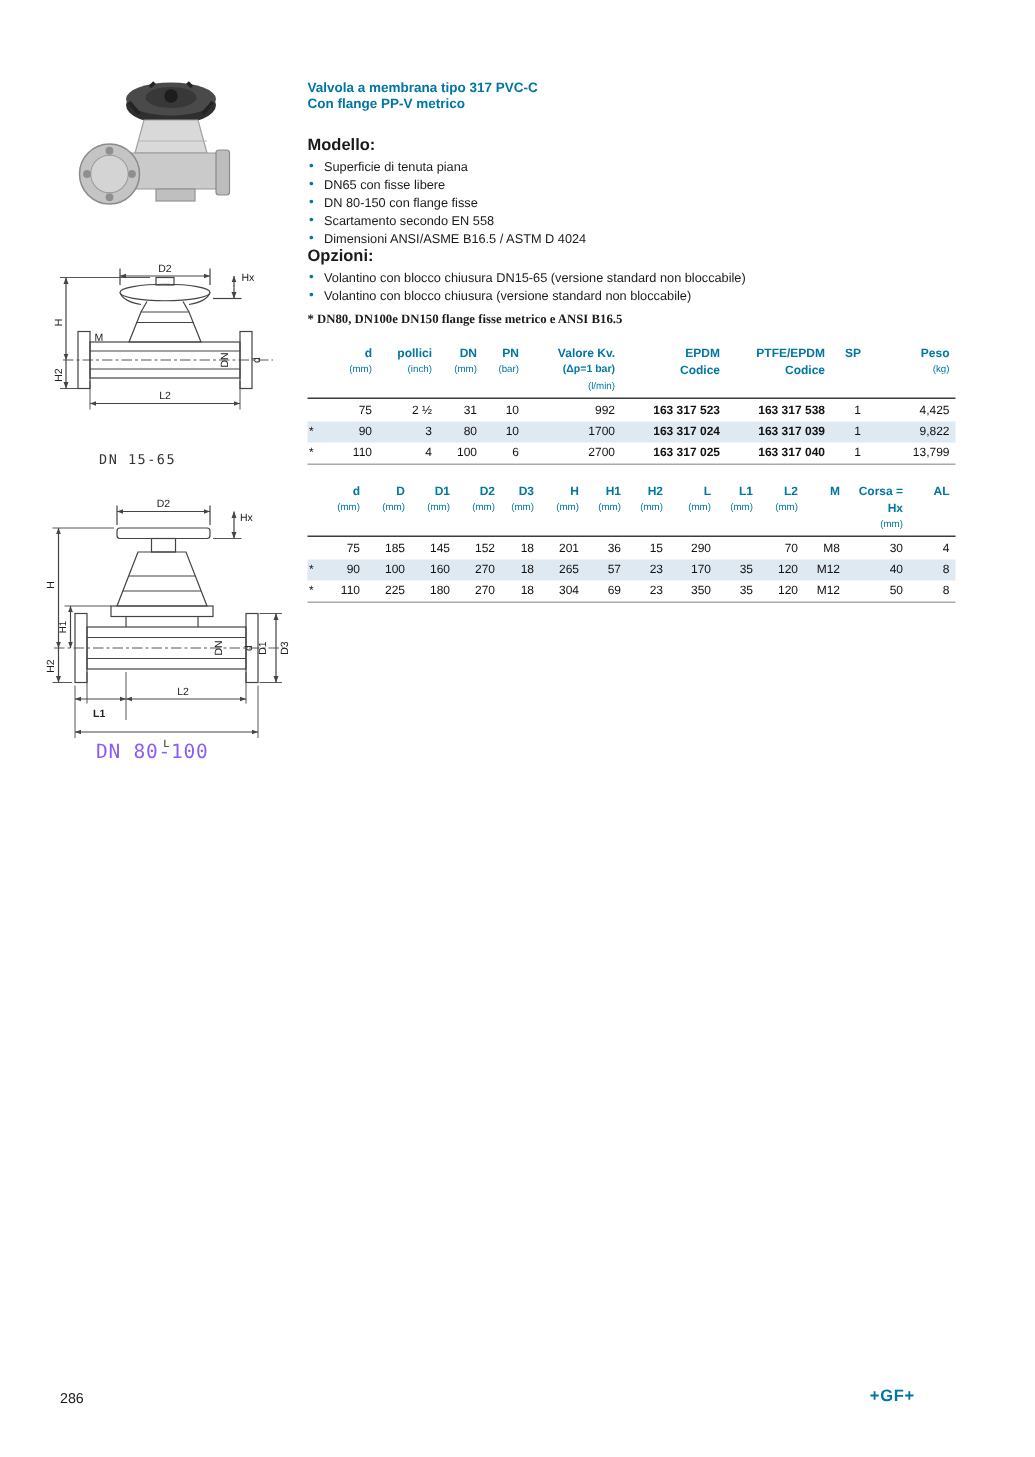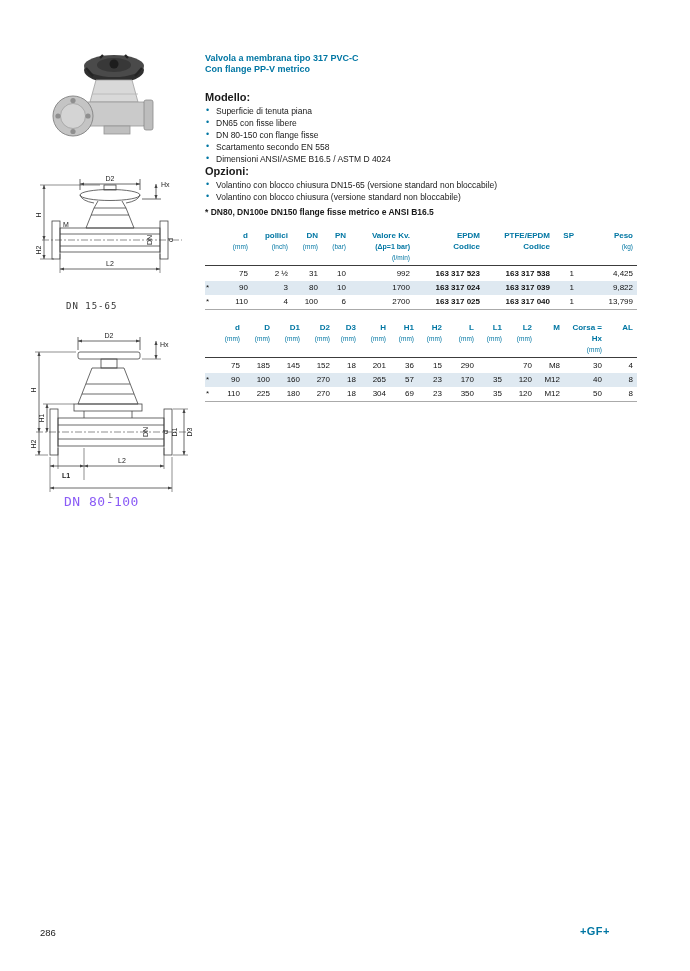--- a/index.html
+++ b/index.html
@@ -17,21 +17,21 @@
   .photo { position: absolute; left: 52px; top: 50px; width: 105px; height: 108px; }
 
   
   .text-block { position: absolute; left: 205px; width: 462px; font-size: 8.5px; }
   .block-modello { top: 92px; }
   .block-opzioni { top: 166px; }
   .section-label { font-weight: bold; font-size: 11px; line-height: 11px; margin-bottom: 2px; }
   .bullets { list-style: none; margin: 0; padding: 0; font-size: 8.5px; line-height: 12px; }
   .bullets li { position: relative; padding-left: 11px; }
   .bullets li::before { content: "\2022"; position: absolute; left: 1px; top: -1px; color: #0076a3; font-size: 9px; }
-  .footnote { position: absolute; left: 205px; top: 207px; font-size: 8.5px; font-weight: bold; }
+  .footnote { position: absolute; left: 205px; top: 207px; font-size: 8.5px; font-weight: bold; font-family: Liberation Serif, serif; }
 
   
   .drawing1 { position: absolute; left: 30px; top: 168px; }
   .drawing2 { position: absolute; left: 26px; top: 330px; }
   .caption2 { position: absolute; left: 64px; top: 494px; font-family: "DejaVu Sans Mono", monospace; font-size: 13px; letter-spacing: 0.5px; color: #8b5cf6; }
 
   
   .data-table { position: absolute; left: 205px; border-collapse: collapse; table-layout: fixed; font-size: 8px; color: #111; }
   .t1 { top: 230px; width: 432px; }
   .t2 { top: 322px; width: 432px; }

